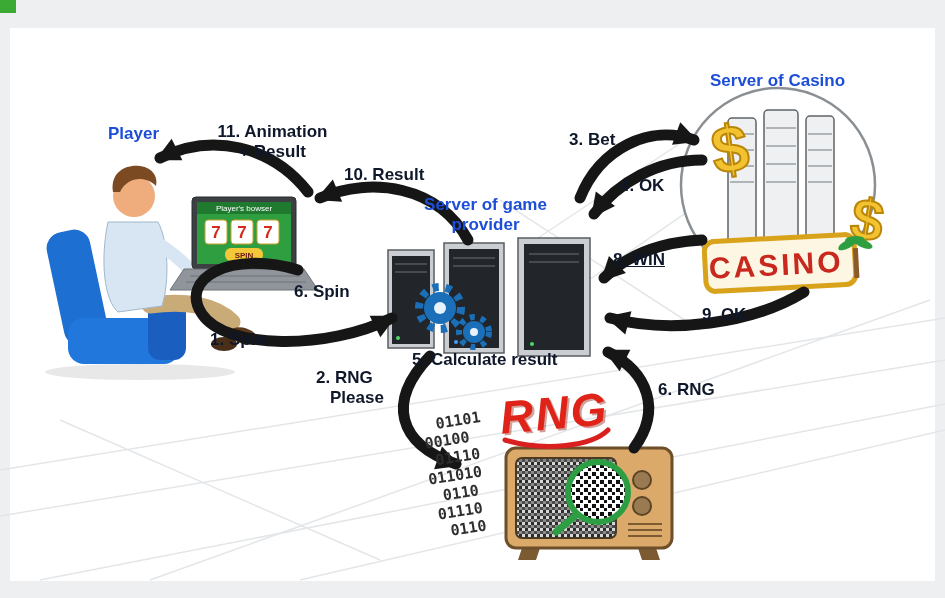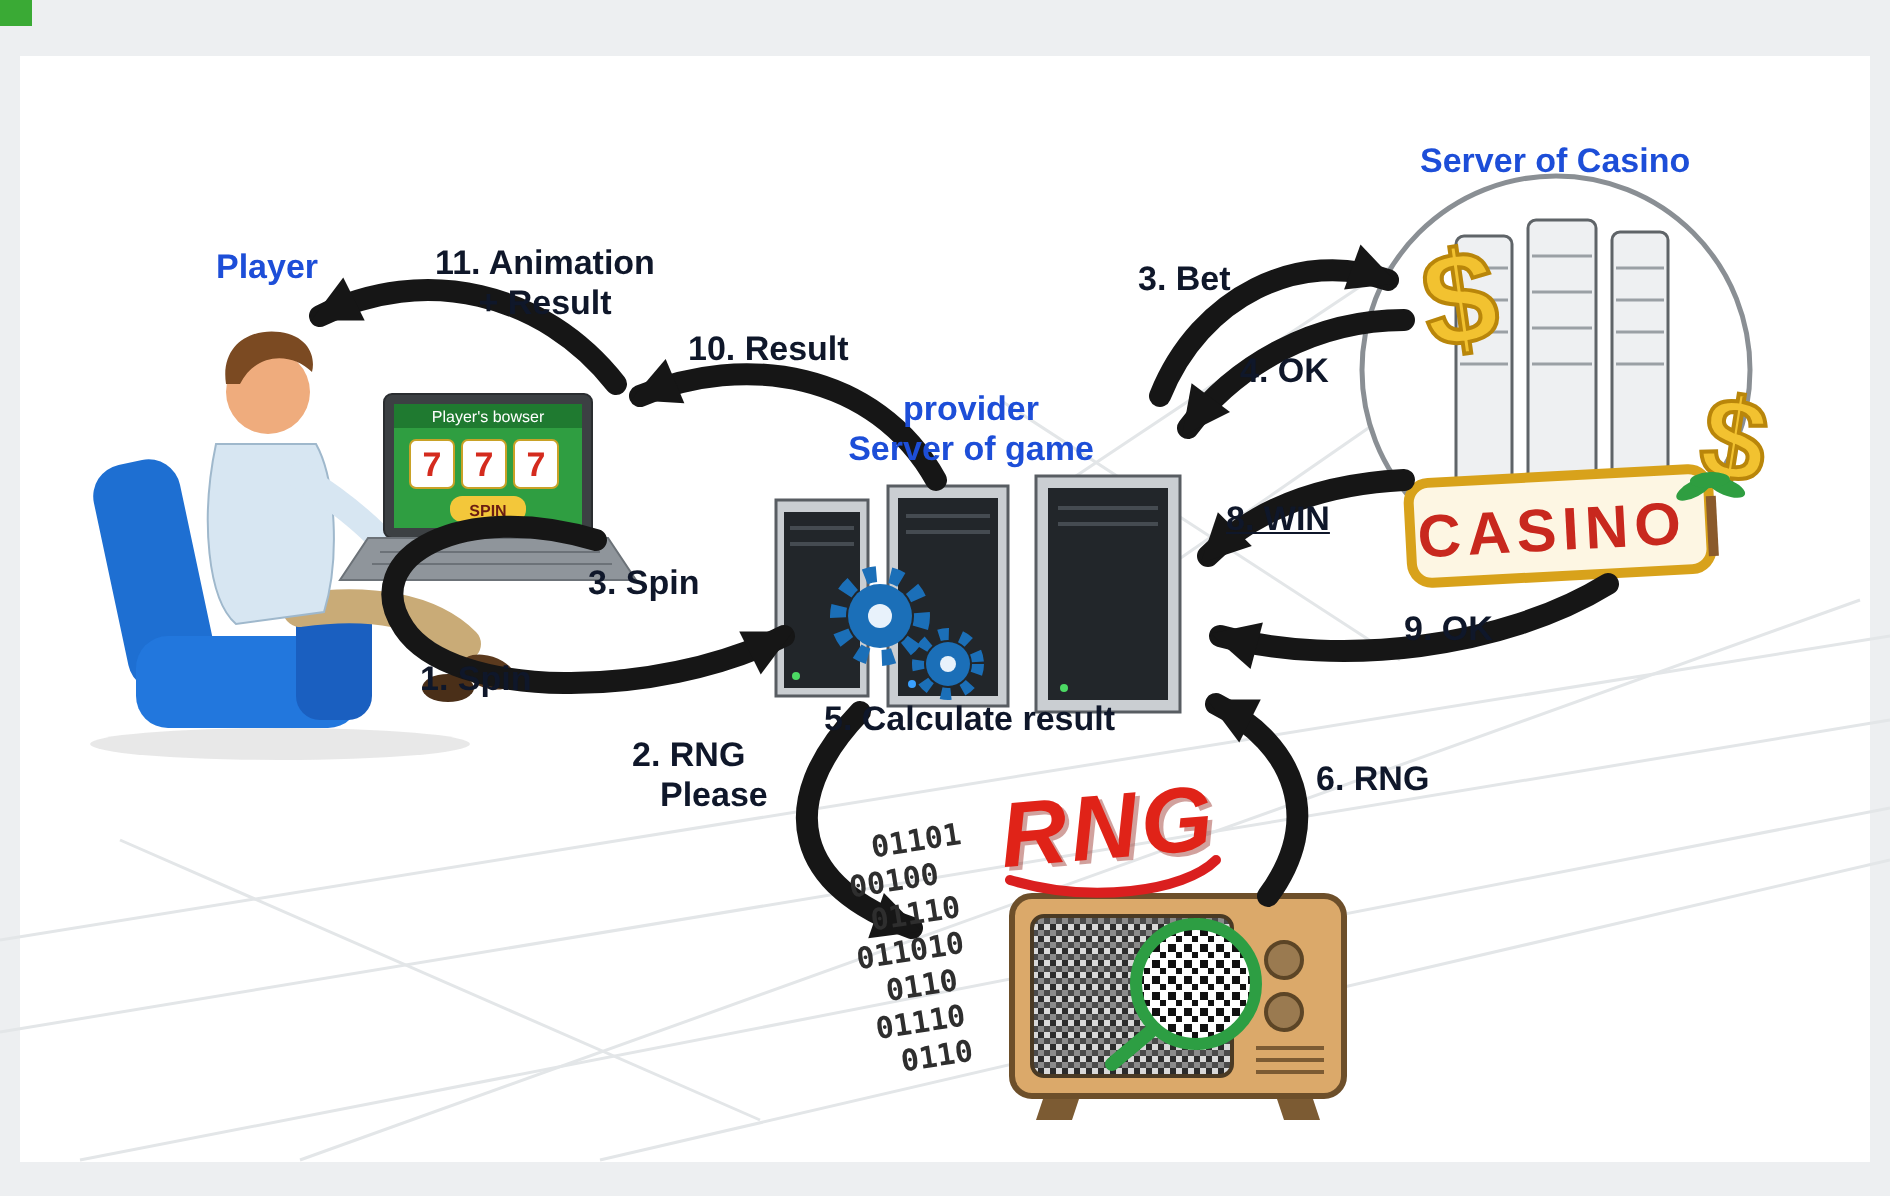--- a/index.html
+++ b/index.html
@@ -197,31 +197,31 @@
   <div class="lbl" style="left:108px; top:124px;">Player</div>
 
   <div class="lbl green center two-line" style="left:205px; top:122px; width:135px;">
     <div>11. Animation</div>
     <div>+ Result</div>
   </div>
 
   <div class="lbl green" style="left:344px; top:165px;">10. Result</div>
 
   <div class="lbl center two-line" style="left:418px; top:195px; width:135px;">
+    <div>Server of game</div>
     <div>provider</div>
-    <div>Server of game</div>
   </div>
 
   <div class="lbl" style="left:710px; top:71px;">Server of Casino</div>
 
   <div class="lbl green" style="left:569px; top:130px;">3. Bet</div>
   <div class="lbl green" style="left:620px; top:176px;">4. OK</div>
   <div class="lbl green" style="left:613px; top:250px;text-decoration:underline;">8. WIN</div>
   <div class="lbl green" style="left:702px; top:305px;">9. OK</div>
-  <div class="lbl green" style="left:294px; top:282px;">3. Spin</div>
+  <div class="lbl green" style="left:294px; top:282px;">6. Spin</div>
   <div class="lbl green" style="left:210px; top:330px;">1. Spin</div>
   <div class="lbl green" style="left:412px; top:350px;">5. Calculate result</div>
 
   <div class="lbl green two-line" style="left:316px; top:368px;">
     <div>2. RNG</div>
     <div style="margin-left:14px;">Please</div>
   </div>
 
   <div class="lbl green" style="left:658px; top:380px;">6. RNG</div>
 

